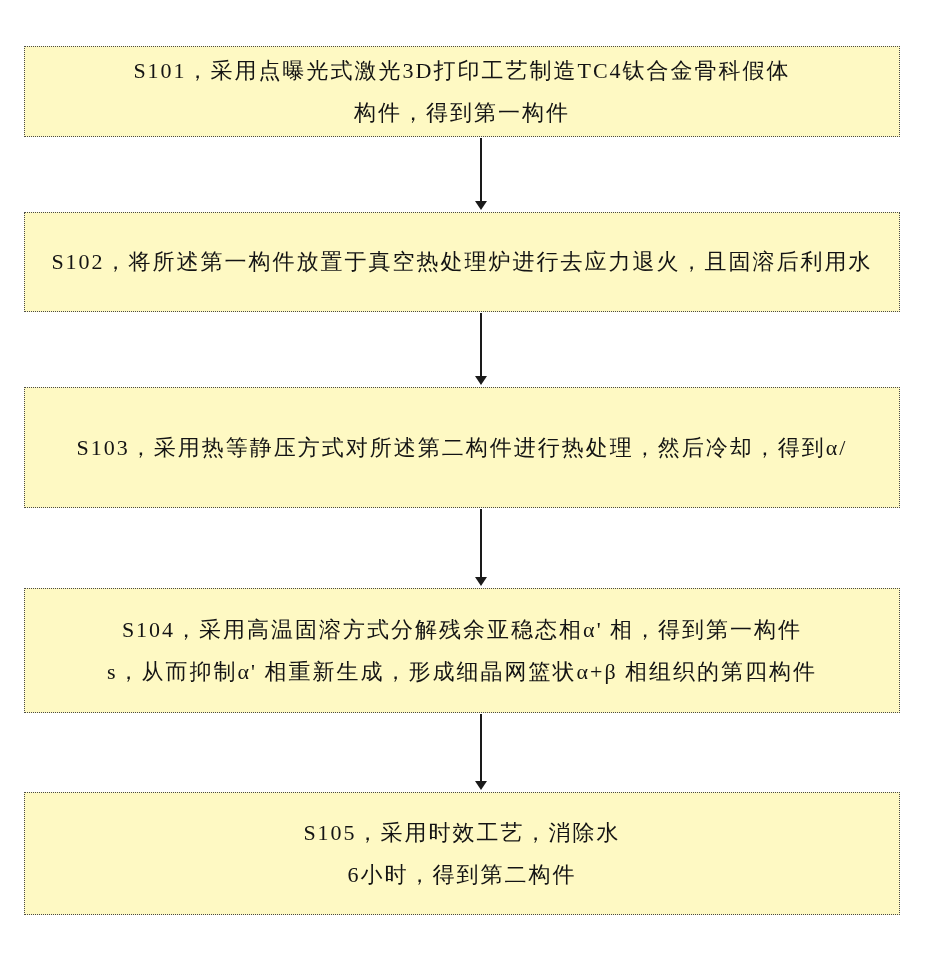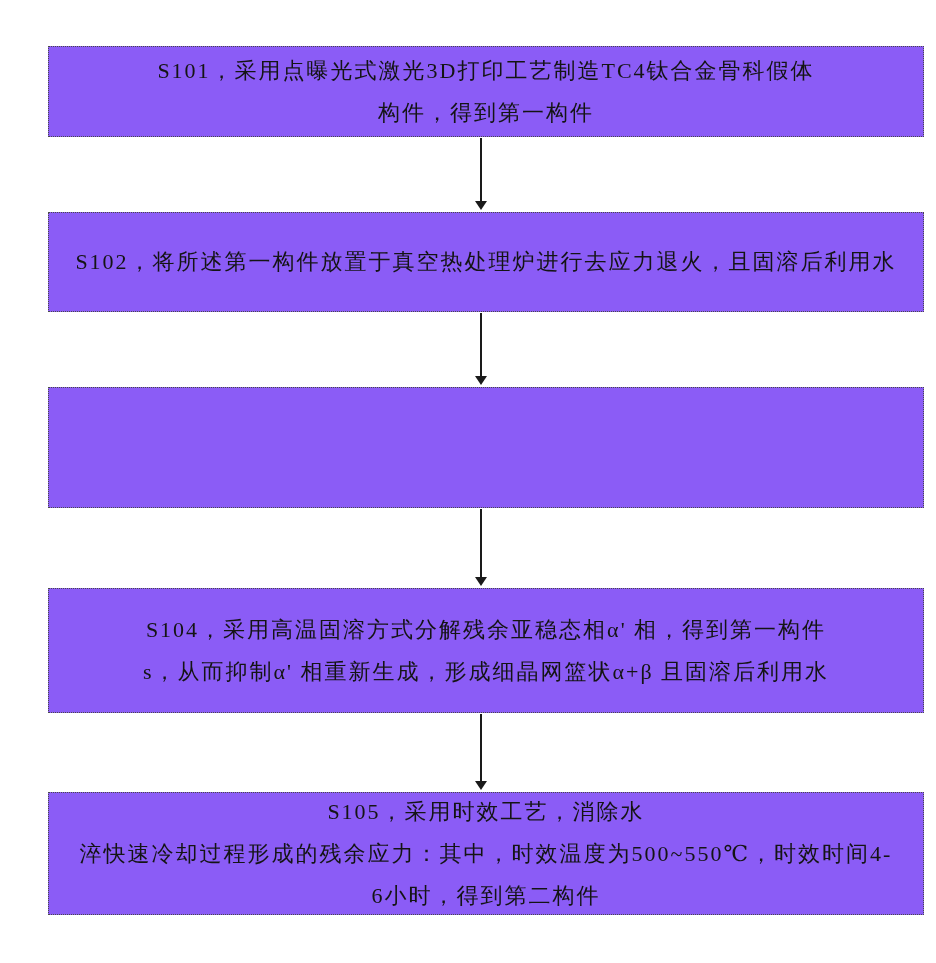--- a/index.html
+++ b/index.html
@@ -10,25 +10,25 @@
   .canvas {
     position: relative;
     width: 936px;
     height: 963px;
     background: #ffffff;
     font-family: "Liberation Serif", "DejaVu Serif", serif;
     overflow: hidden;
   }
   .step-box {
     position: absolute;
-    left: 48px;
+    left: 24px;
     width: 876px;
     box-sizing: border-box;
     border: 1px dotted #4a4a4a;
-    background: #8b5cf6;
+    background: #fef9c3;
     display: flex;
     flex-direction: column;
     justify-content: center;
     align-items: center;
     color: #141414;
     font-size: 22px;
     line-height: 42px;
     letter-spacing: 2px;
     text-align: right;
   }
@@ -84,36 +84,36 @@
   <div class="step-box box-2">
     <div class="step-line">S102，将所述第一构件放置于真空热处理炉进行去应力退火，且固溶后利用水</div>
   </div>
 
   <div class="arrow arrow-2">
     <div class="arrow-line"></div>
     <div class="arrow-head"></div>
   </div>
 
   <div class="step-box box-3">
+    <div class="step-line">S103，采用热等静压方式对所述第二构件进行热处理，然后冷却，得到α/</div>
   </div>
 
   <div class="arrow arrow-3">
     <div class="arrow-line"></div>
     <div class="arrow-head"></div>
   </div>
 
   <div class="step-box box-4">
     <div class="step-line">S104，采用高温固溶方式分解残余亚稳态相α' 相，得到第一构件</div>
-    <div class="step-line">s，从而抑制α' 相重新生成，形成细晶网篮状α+β 且固溶后利用水</div>
+    <div class="step-line">s，从而抑制α' 相重新生成，形成细晶网篮状α+β 相组织的第四构件</div>
   </div>
 
   <div class="arrow arrow-4">
     <div class="arrow-line"></div>
     <div class="arrow-head"></div>
   </div>
 
   <div class="step-box box-5">
     <div class="step-line">S105，采用时效工艺，消除水</div>
-    <div class="step-line">淬快速冷却过程形成的残余应力：其中，时效温度为500~550℃，时效时间4-</div>
     <div class="step-line">6小时，得到第二构件</div>
   </div>
 
 </div>
 
 </body></html>

